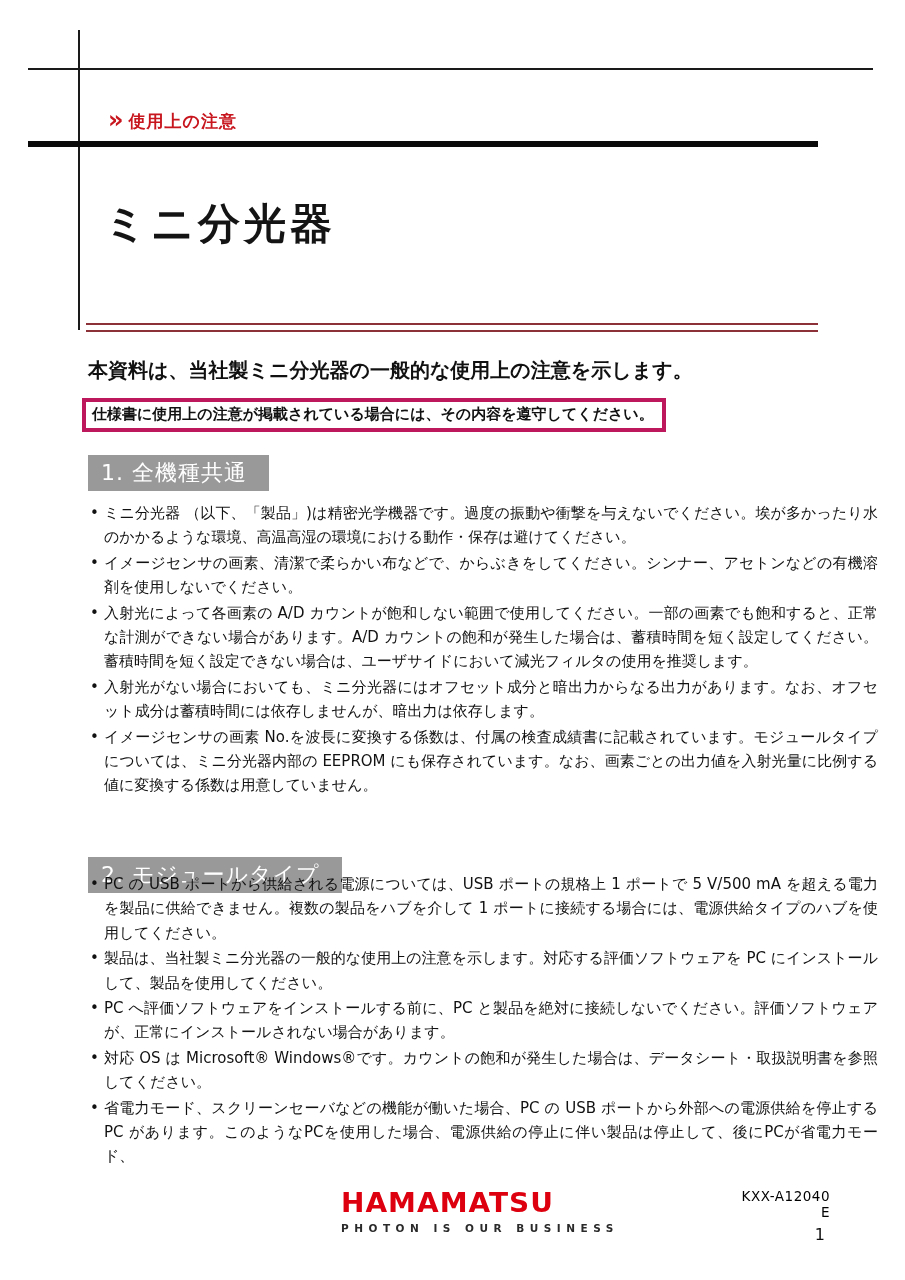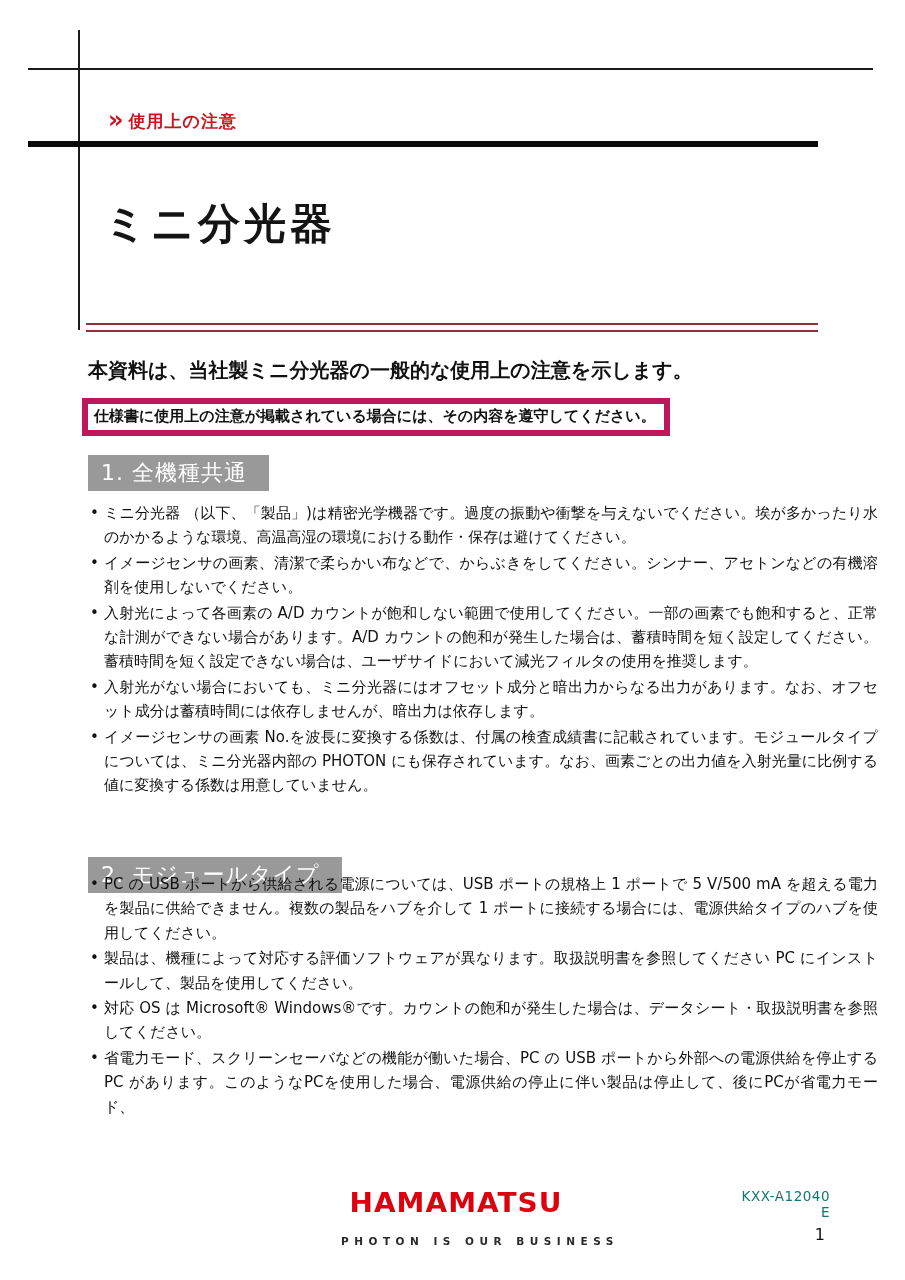--- a/index.html
+++ b/index.html
@@ -55,21 +55,21 @@
     letter-spacing: 4px;
   }
 
   
   .intro {
     position: absolute; left: 88px; top: 357px;
     width: 790px; font-size: 20px; font-weight: 600; color: #111;
   }
   .boxed-note {
     position: absolute; left: 82px; top: 398px;
-    border: 6px solid #be185d;
+    border: 4px solid #be185d;
     padding: 3px 8px 4px 6px;
     font-size: 15px; font-weight: 600; color: #111;
     background: #fff;
   }
 
   
   .sec-heading {
     position: absolute; left: 88px;
     background: #999999; color: #ffffff;
     font-size: 22px; font-weight: 500;
@@ -99,42 +99,42 @@
   }
   .bullets li::before {
     content: "\2022";
     position: absolute; left: 2px; top: 0;
     font-size: 15px;
   }
 
   
   .footer-logo {
     position: absolute; left: 341px; top: 1188px;
-    width: 230px; text-align: center;
+    width: 230px; text-align: left;
   }
   .logo-word {
     color: #dd000f;
     font-size: 28px; font-weight: 800;
     letter-spacing: 1px;
     transform: scaleY(0.92);
     transform-origin: top left;
     white-space: nowrap;
   }
   .logo-tagline {
-    margin-top: 14px;
+    margin-top: 1px;
     color: #2a2a2a;
     font-size: 10.5px; font-weight: 600;
     letter-spacing: 5.5px;
     white-space: nowrap;
   }
   .footer-right {
     position: absolute; left: 735px; top: 1188px;
     width: 95px; text-align: right;
   }
-  .doc-number { font-size: 13.5px; color: #0f766e; letter-spacing: 0.5px; }
+  .doc-number { font-size: 13.5px; color: #000000; letter-spacing: 0.5px; }
   .page-number { font-size: 16px; color: #111; margin-top: 5px; padding-right: 5px; }
 </style>
 </head>
 <body>
 
 <div class="page">
 
   <div class="rule-vertical"></div>
   <div class="rule-top-thin"></div>
   <div class="rule-thick"></div>
@@ -151,27 +151,28 @@
   <p class="intro">本資料は、当社製ミニ分光器の一般的な使用上の注意を示します。</p>
 
   <div class="boxed-note">仕様書に使用上の注意が掲載されている場合には、その内容を遵守してください。</div>
 
   <div id="sec1-heading" class="sec-heading">1.  全機種共通</div>
   <ul id="sec1-bullets" class="bullets">
       <li>ミニ分光器 （以下、「製品」)は精密光学機器です。過度の振動や衝撃を与えないでください。埃が多かったり水のかかるような環境、高温高湿の環境における動作・保存は避けてください。</li>
       <li>イメージセンサの画素、清潔で柔らかい布などで、からぶきをしてください。シンナー、アセトンなどの有機溶剤を使用しないでください。</li>
       <li>入射光によって各画素の A/D カウントが飽和しない範囲で使用してください。一部の画素でも飽和すると、正常な計測ができない場合があります。A/D カウントの飽和が発生した場合は、蓄積時間を短く設定してください。蓄積時間を短く設定できない場合は、ユーザサイドにおいて減光フィルタの使用を推奨します。</li>
       <li>入射光がない場合においても、ミニ分光器にはオフセット成分と暗出力からなる出力があります。なお、オフセット成分は蓄積時間には依存しませんが、暗出力は依存します。</li>
-      <li>イメージセンサの画素 No.を波長に変換する係数は、付属の検査成績書に記載されています。モジュールタイプについては、ミニ分光器内部の PHOTON にも保存されています。なお、画素ごとの出力値を入射光量に比例する値に変換する係数は用意していません。</li>
+      <li>イメージセンサの画素 No.を波長に変換する係数は、付属の検査成績書に記載されています。モジュールタイプについては、ミニ分光器内部の EEPROM にも保存されています。なお、画素ごとの出力値を入射光量に比例する値に変換する係数は用意していません。</li>
     </ul>
 
   <div id="sec2-heading" class="sec-heading">2.  モジュールタイプ</div>
   <ul id="sec2-bullets" class="bullets">
       <li>PC の USB ポートから供給される電源については、USB ポートの規格上 1 ポートで 5 V/500 mA を超える電力を製品に供給できません。複数の製品をハブを介して 1 ポートに接続する場合には、電源供給タイプのハブを使用してください。</li>
-      <li>製品は、機種によって対応する評価ソフトウェアが異なります。取扱説明書を参照してください PC にインストールして、製品を使用してください。</li>
+      <li>製品は、当社製ミニ分光器の一般的な使用上の注意を示します。対応する評価ソフトウェアを PC にインストールして、製品を使用してください。</li>
+      <li>PC へ評価ソフトウェアをインストールする前に、PC と製品を絶対に接続しないでください。評価ソフトウェアが、正常にインストールされない場合があります。</li>
       <li>対応 OS は Microsoft® Windows®です。カウントの飽和が発生した場合は、データシート・取扱説明書を参照してください。</li>
       <li>省電力モード、スクリーンセーバなどの機能が働いた場合、PC の USB ポートから外部への電源供給を停止するPC があります。このようなPCを使用した場合、電源供給の停止に伴い製品は停止して、後にPCが省電力モード、</li>
     </ul>
 
   <div class="footer-logo">
     <div class="logo-word">HAMAMATSU</div>
     <div class="logo-tagline">PHOTON IS OUR BUSINESS</div>
   </div>
   <div class="footer-right">
     <div class="doc-number">KXX-A12040  E</div>

